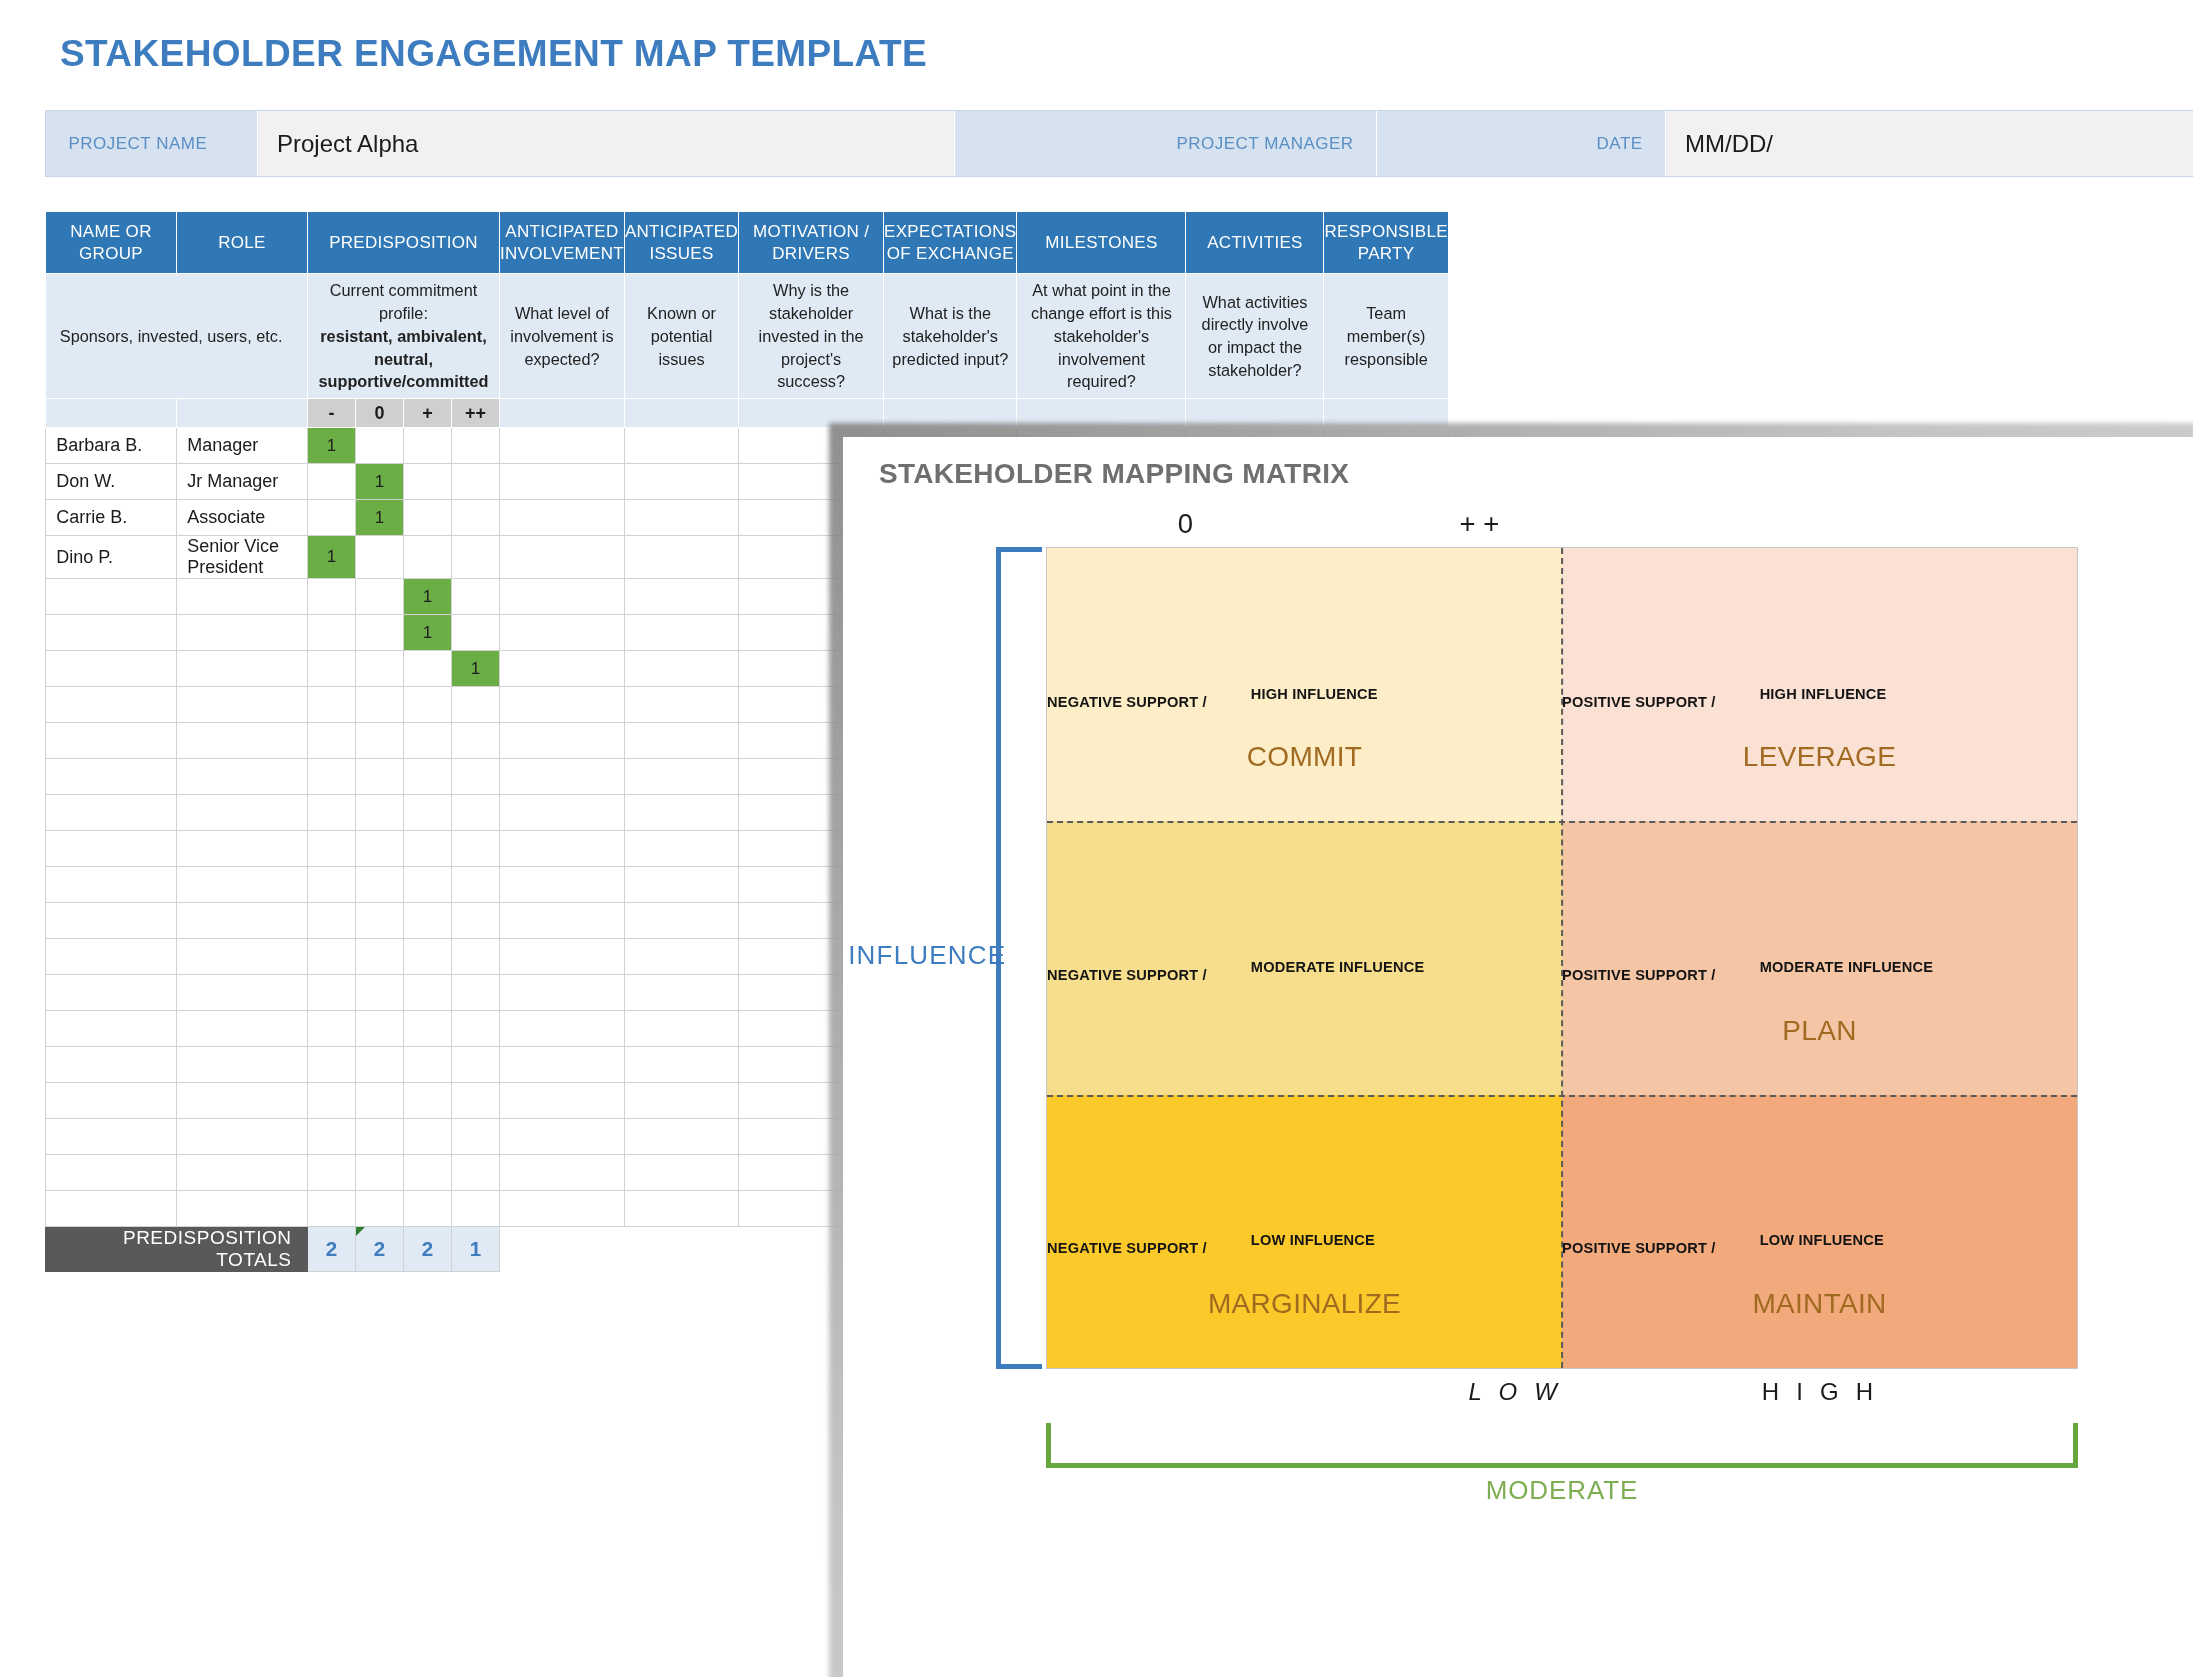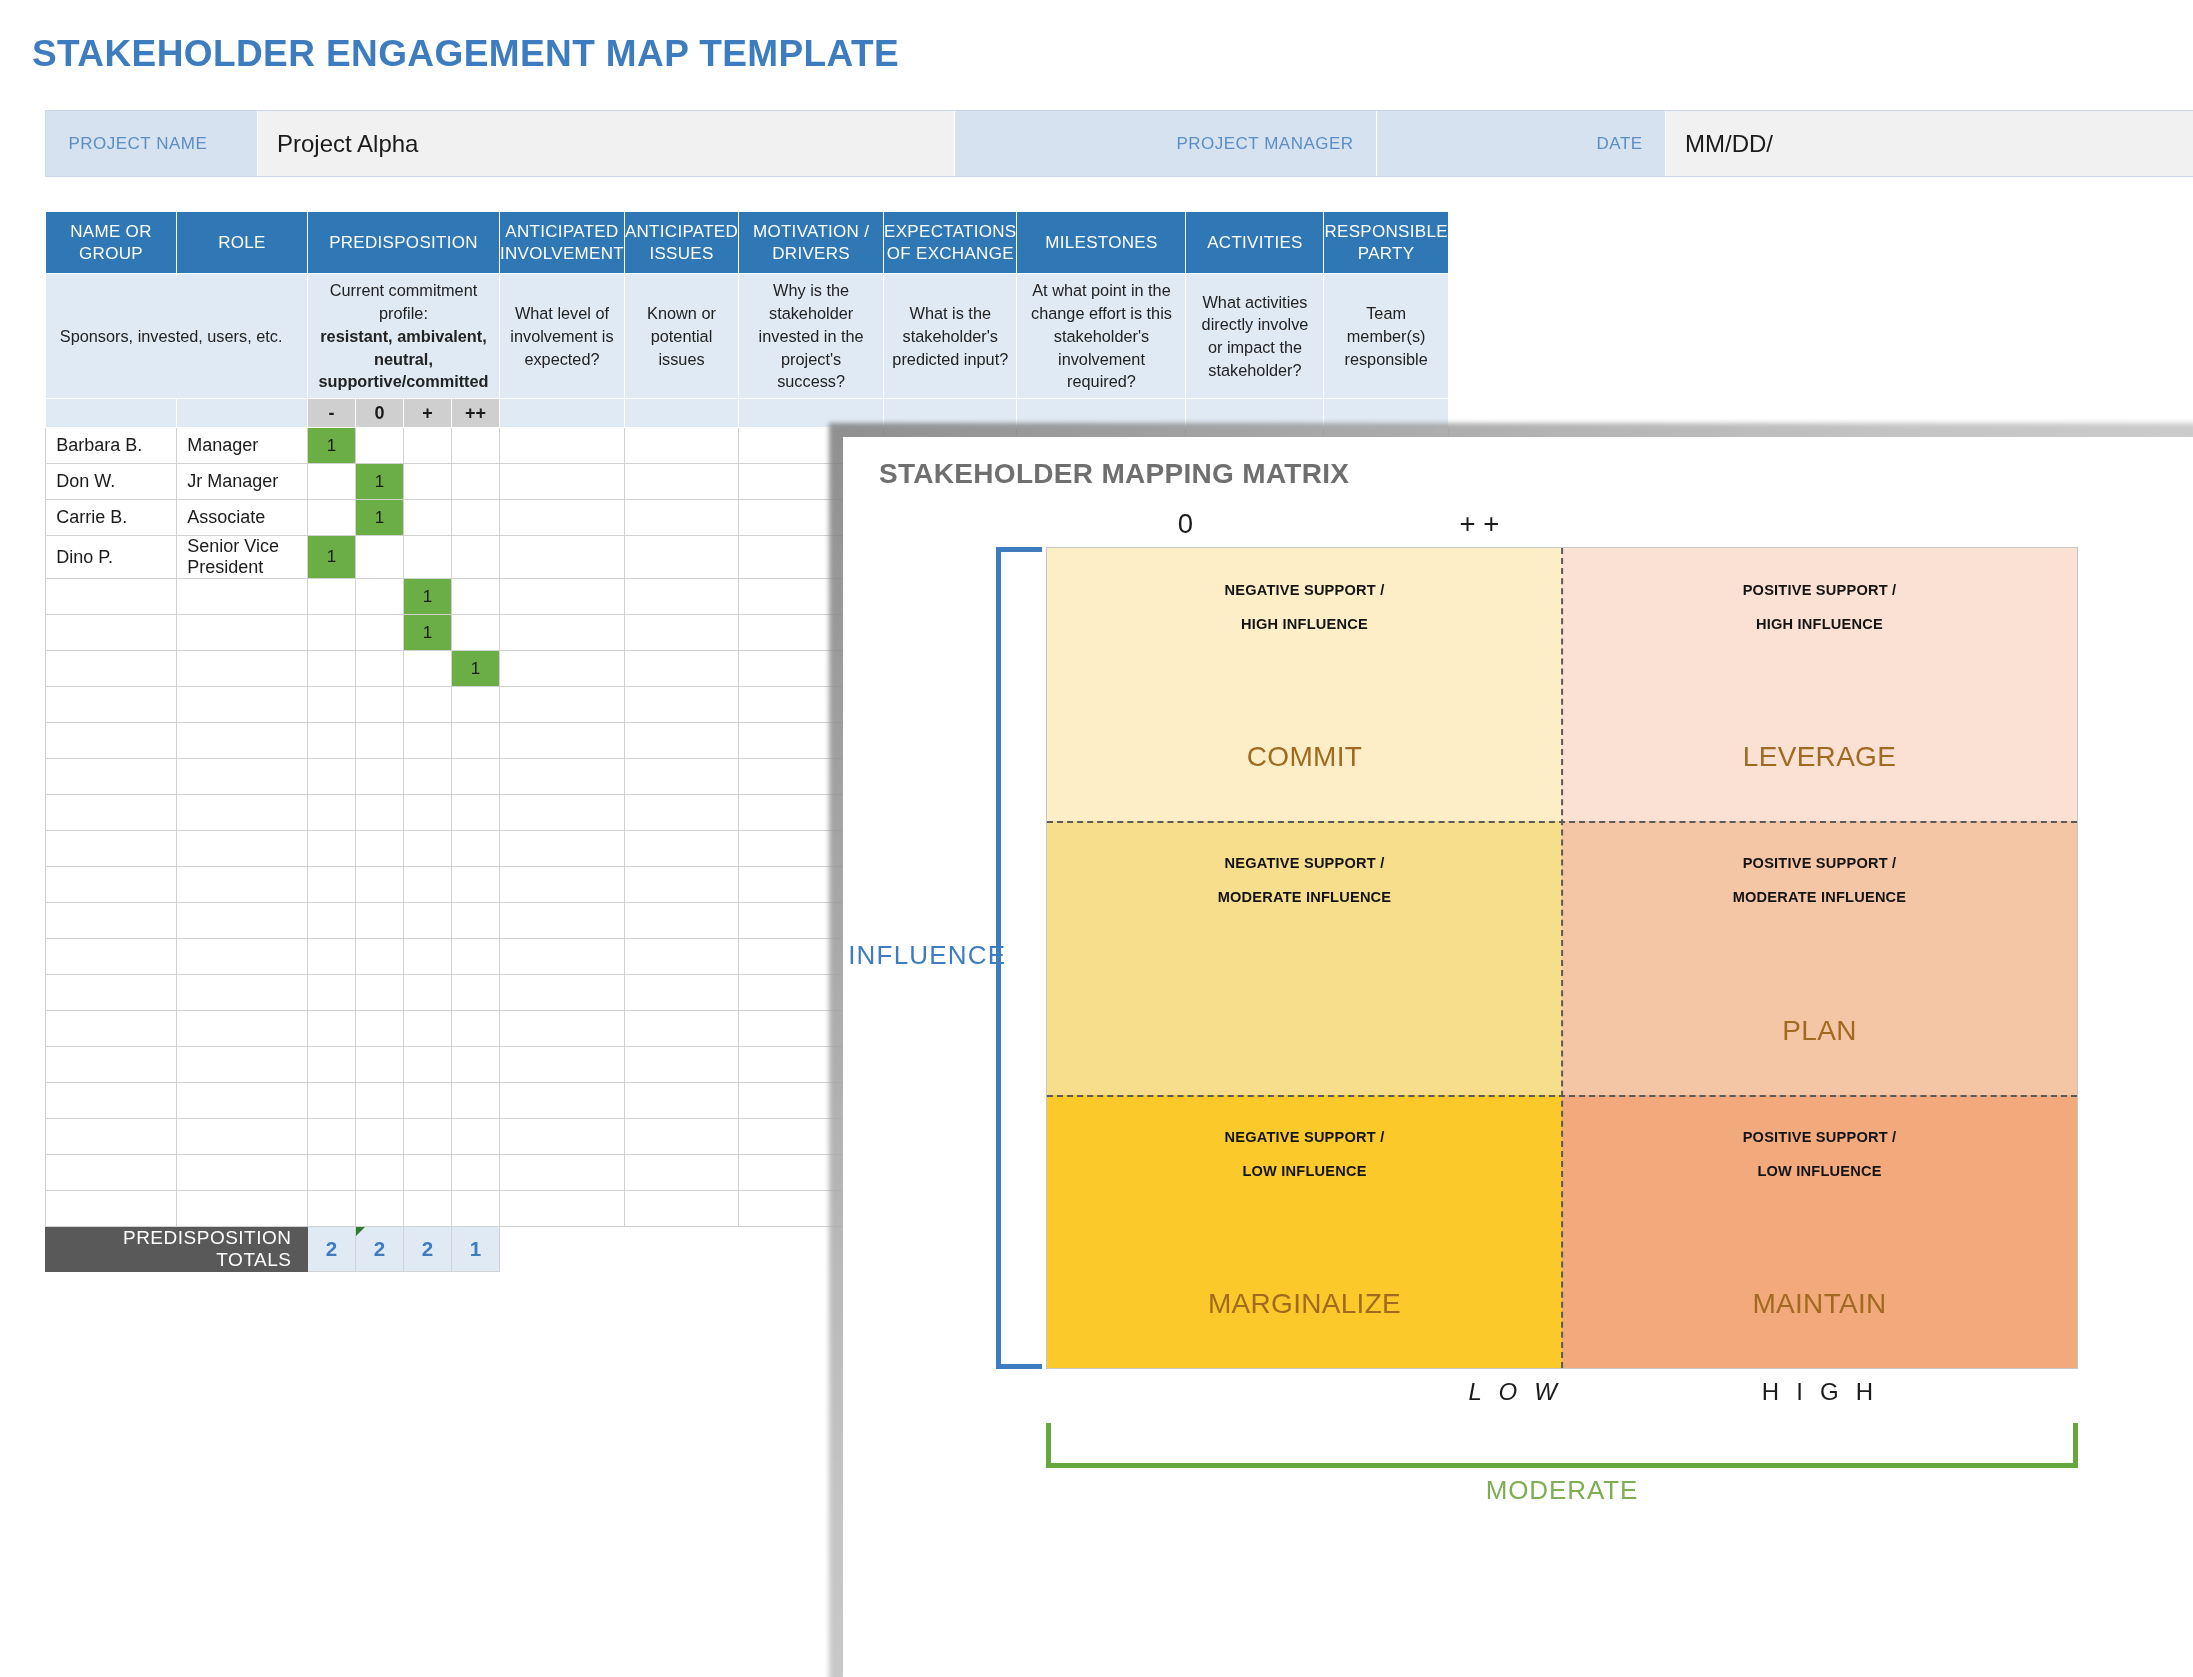--- a/index.html
+++ b/index.html
@@ -7,21 +7,21 @@
   body {
     width:2194px; height:1678px;
     background:#ffffff;
     font-family:"Liberation Sans", sans-serif;
     overflow:hidden;
     position:relative;
   }
 
   
   .page-title{
-    position:absolute; left:32px; top:33px;
+    position:absolute; left:60px; top:33px;
     font-size:37px; font-weight:bold; letter-spacing:0.4px;
     color:#3c7cbf;
   }
 
   
   .infobar{
     position:absolute; left:45px; top:110px;
     height:67px; width:2168px;
     display:flex; align-items:stretch;
     border:0.9px solid #c8d6e5;
@@ -171,22 +171,23 @@
   .quad-wrap{
     position:absolute; left:203px; top:110px;
     width:1032px; height:822px;
     display:grid;
     grid-template-columns:1fr 1fr;
     grid-template-rows:1fr 1fr 1fr;
     border:0.9px solid #c6c6c6;
   }
   .quad{
     position:relative;
-    display:flex; flex-direction:column;
+    display:flex; 
     align-items:center;
+    gap:44px;
   }
   .quad .sub1{
     margin-top:34px;
     font-size:14.6px; font-weight:bold; color:#141414;
     letter-spacing:0.2px;
   }
   .quad .sub2{
     margin-top:18px;
     font-size:14.6px; font-weight:bold; color:#141414;
     letter-spacing:0.2px;

